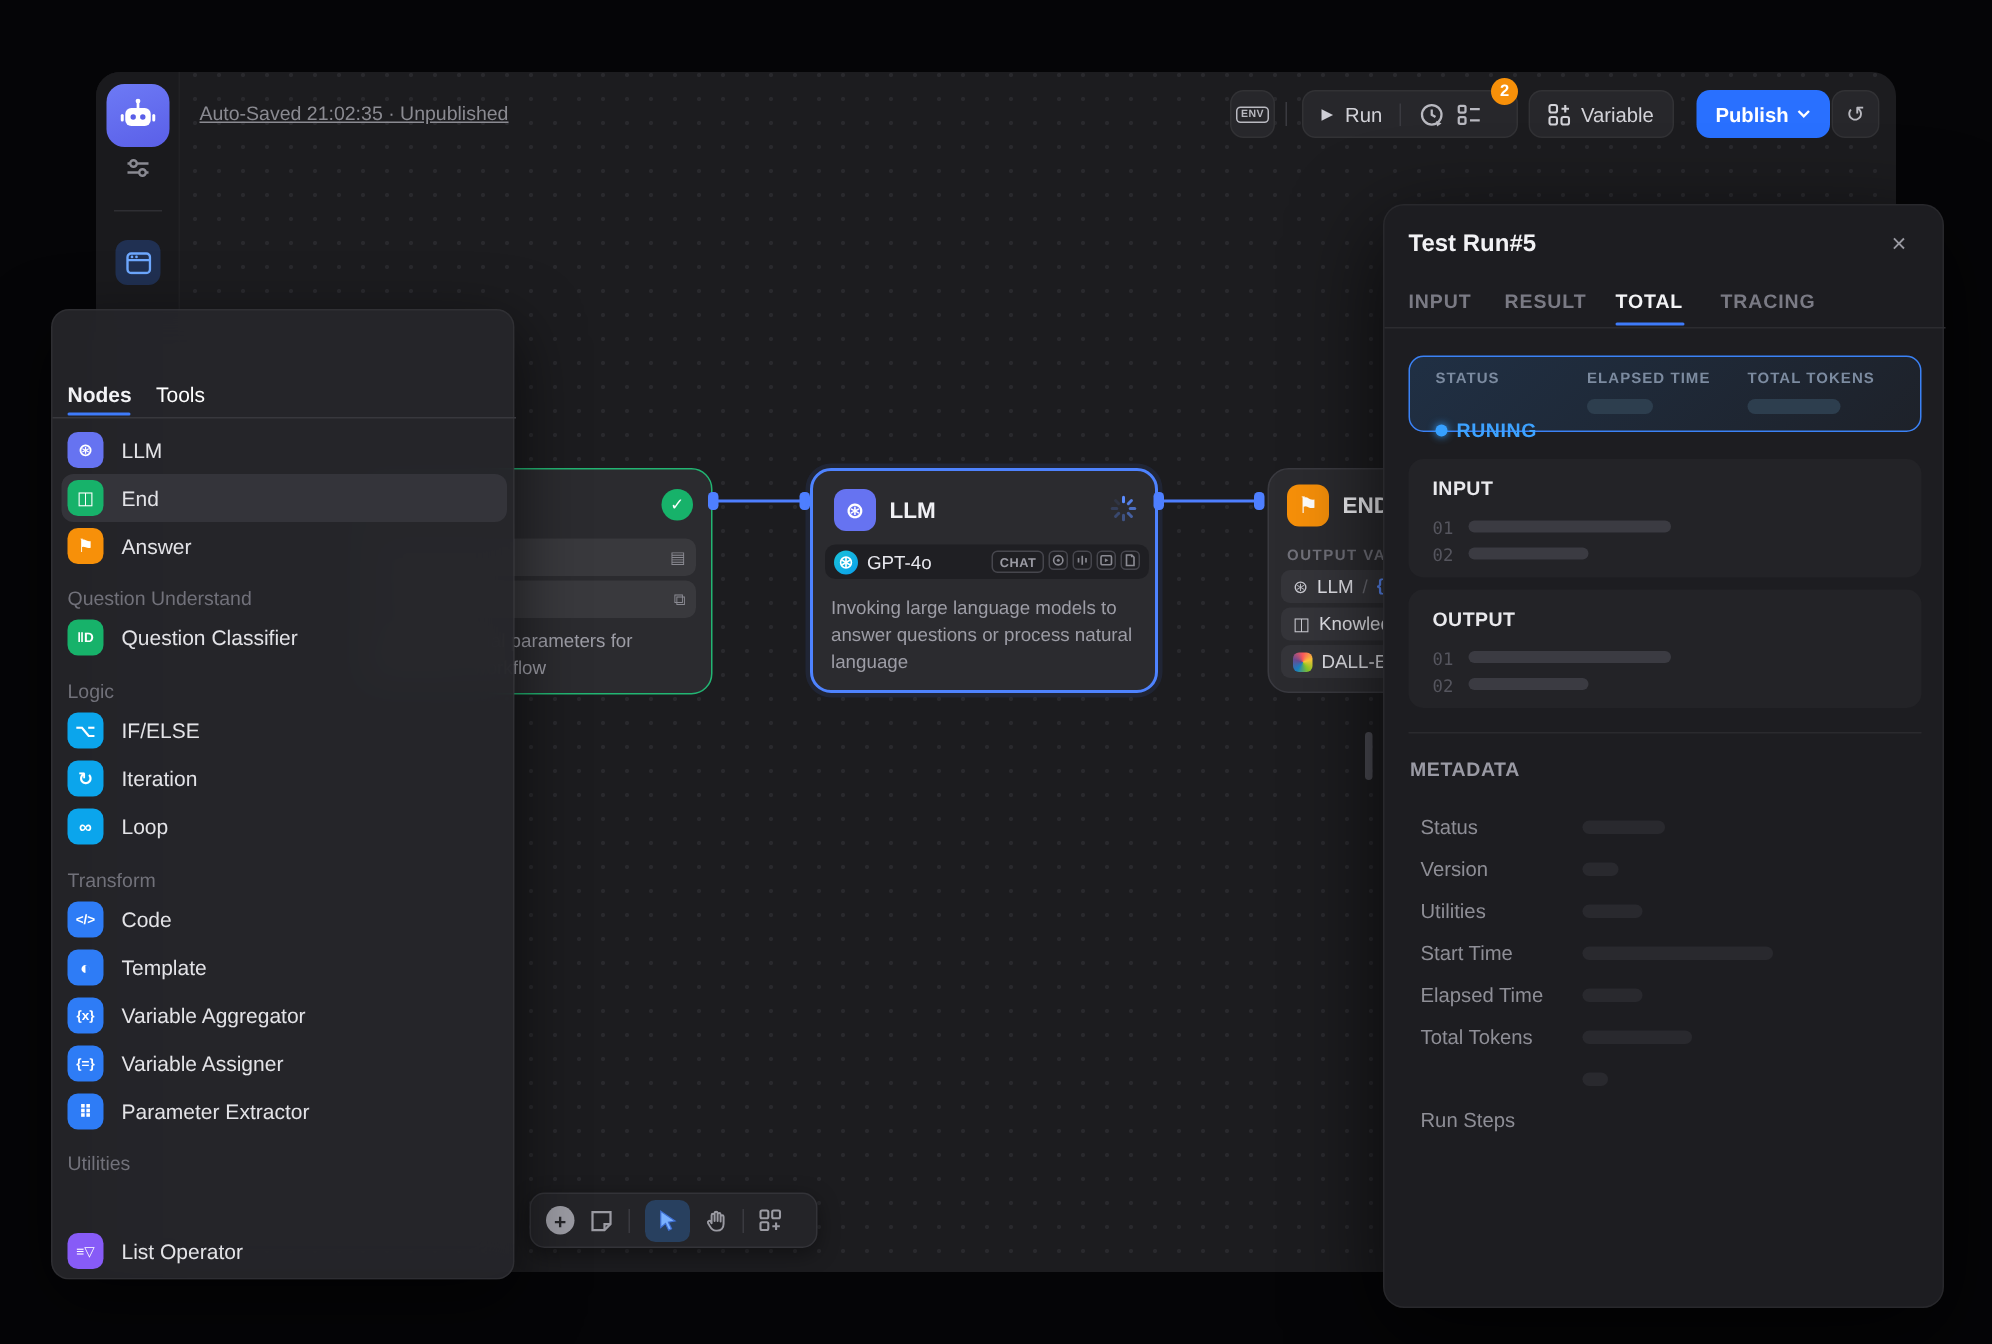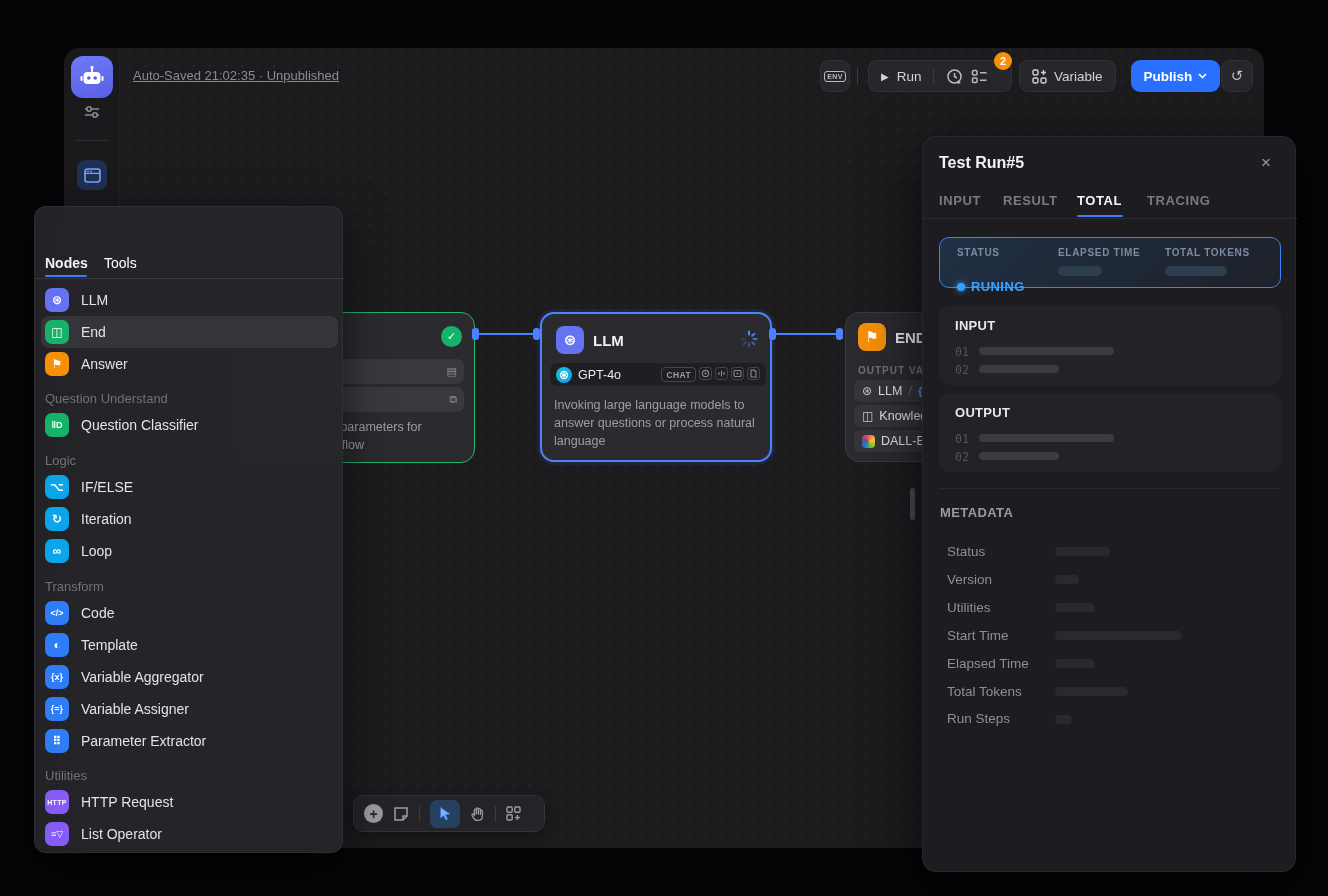--- a/index.html
+++ b/index.html
@@ -446,26 +446,20 @@
       <span class="np-label">Variable Assigner</span>
     </div>
     <div class="abs np-item" style="top:518px">
       <span class="np-icon" style="background-color: rgb(46, 124, 246);">
           <i>⠿</i>
         </span>
       <span class="np-label">Parameter Extractor</span>
     </div>
 
     <div class="abs np-group" style="top:561px">Utilities</div>
-    <div class="abs np-item" style="top:579px">
-      <span class="np-icon" style="font-size: 7px; letter-spacing: 0.3px; background-color: rgb(135, 91, 247);">
-          <i>HTTP</i>
-        </span>
-      <span class="np-label">HTTP Request</span>
-    </div>
     <div class="abs np-item" style="top:611px">
       <span class="np-icon" style="font-size: 9px; background-color: rgb(135, 91, 247);">
           <i>≡▽</i>
         </span>
       <span class="np-label">List Operator</span>
     </div>
   </div>
 
   <div class="abs rpanel">
     <div class="abs rp-title">Test Run#5</div>
@@ -514,17 +508,17 @@
     <div class="abs md-label" style="top:435px">Version</div>
     <div class="abs md-skel" style="top:438px;width:24px"></div>
     <div class="abs md-label" style="top:463px">Utilities</div>
     <div class="abs md-skel" style="top:466px;width:40px"></div>
     <div class="abs md-label" style="top:491px">Start Time</div>
     <div class="abs md-skel" style="top:494px;width:127px"></div>
     <div class="abs md-label" style="top:519px">Elapsed Time</div>
     <div class="abs md-skel" style="top:522px;width:40px"></div>
     <div class="abs md-label" style="top:547px">Total Tokens</div>
     <div class="abs md-skel" style="top:550px;width:73px"></div>
-    <div class="abs md-label" style="top:574px">Run Steps</div>
+    <div class="abs md-label" style="top:602px">Run Steps</div>
     <div class="abs md-skel" style="top:578px;width:17px"></div>
   </div>
 
 </div>
 
 </body></html>

